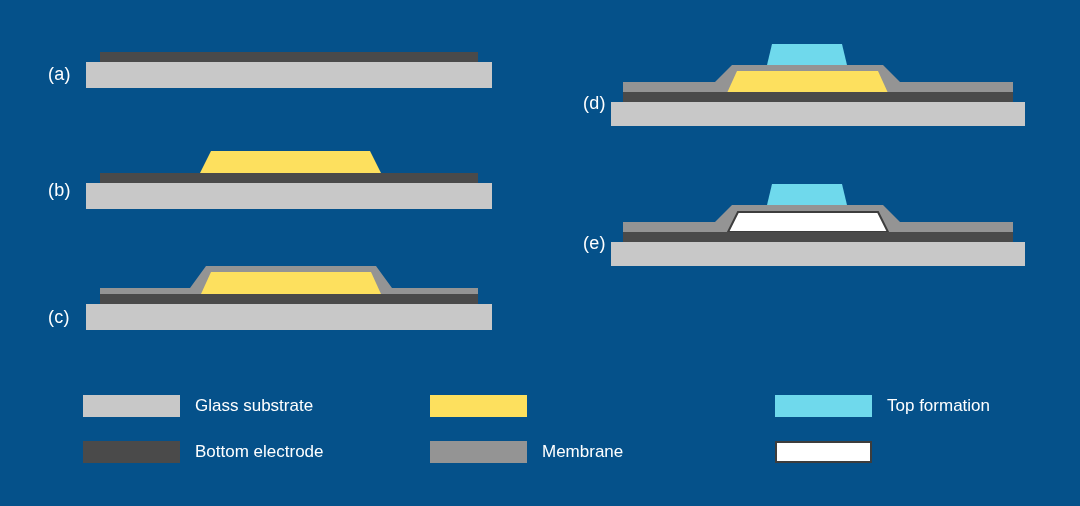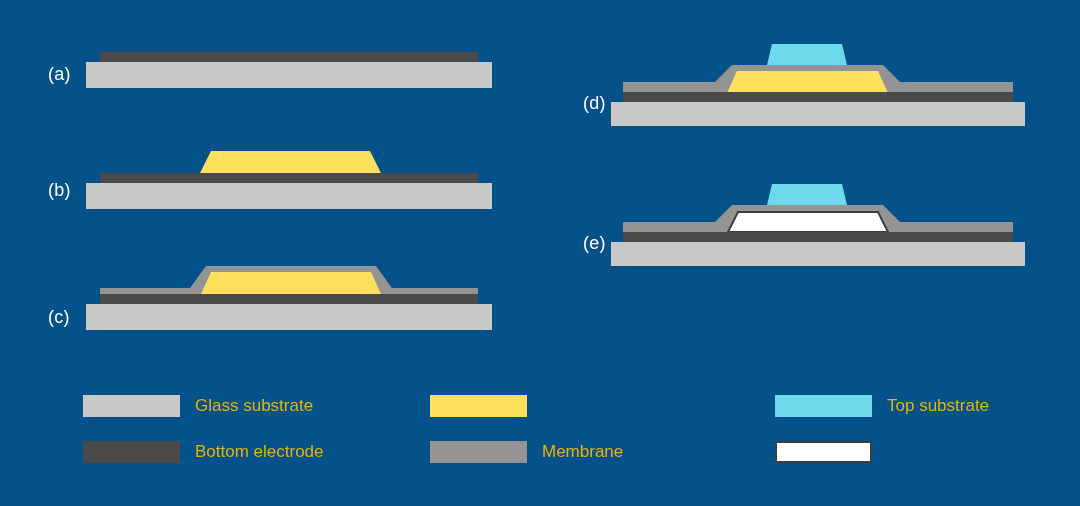--- a/index.html
+++ b/index.html
@@ -53,21 +53,21 @@
     align-items: center;
   }
   .legend-entry.row-0 { top: 16px; }
   .legend-entry.row-1 { top: 62px; align-items: center; }
   .legend-swatch {
     width: 97px;
     height: 22px;
     flex: none;
   }
   .legend-text {
-    color: #eab308;
+    color: #ffffff;
     font-size: 17px;
     margin-left: 15px;
     white-space: nowrap;
     font-family: "Liberation Sans", sans-serif;
   }
 </style>
 </head>
 <body style="background: rgb(5, 81, 138);">
 
 <div id="figure-root">
@@ -159,21 +159,21 @@
       </div>
       <div class="legend-entry row-1">
         <div class="legend-swatch" style="background: rgb(148, 148, 148); border: 1px solid rgb(148, 148, 148); box-sizing: border-box;"></div>
         <div class="legend-text">Membrane</div>
       </div>
     </div>
 
     <div class="legend-col col-2">
       <div class="legend-entry row-0">
         <div class="legend-swatch" style="background: rgb(111, 217, 236); border: 1px solid rgb(111, 217, 236); box-sizing: border-box;"></div>
-        <div class="legend-text">Top substrate</div>
+        <div class="legend-text">Top formation</div>
       </div>
       <div class="legend-entry row-1">
         <div class="legend-swatch" style="background: rgb(255, 255, 255); border: 2px solid rgb(61, 61, 61); box-sizing: border-box;"></div>
       </div>
     </div>
 
   </div>
 
 </div>
 

